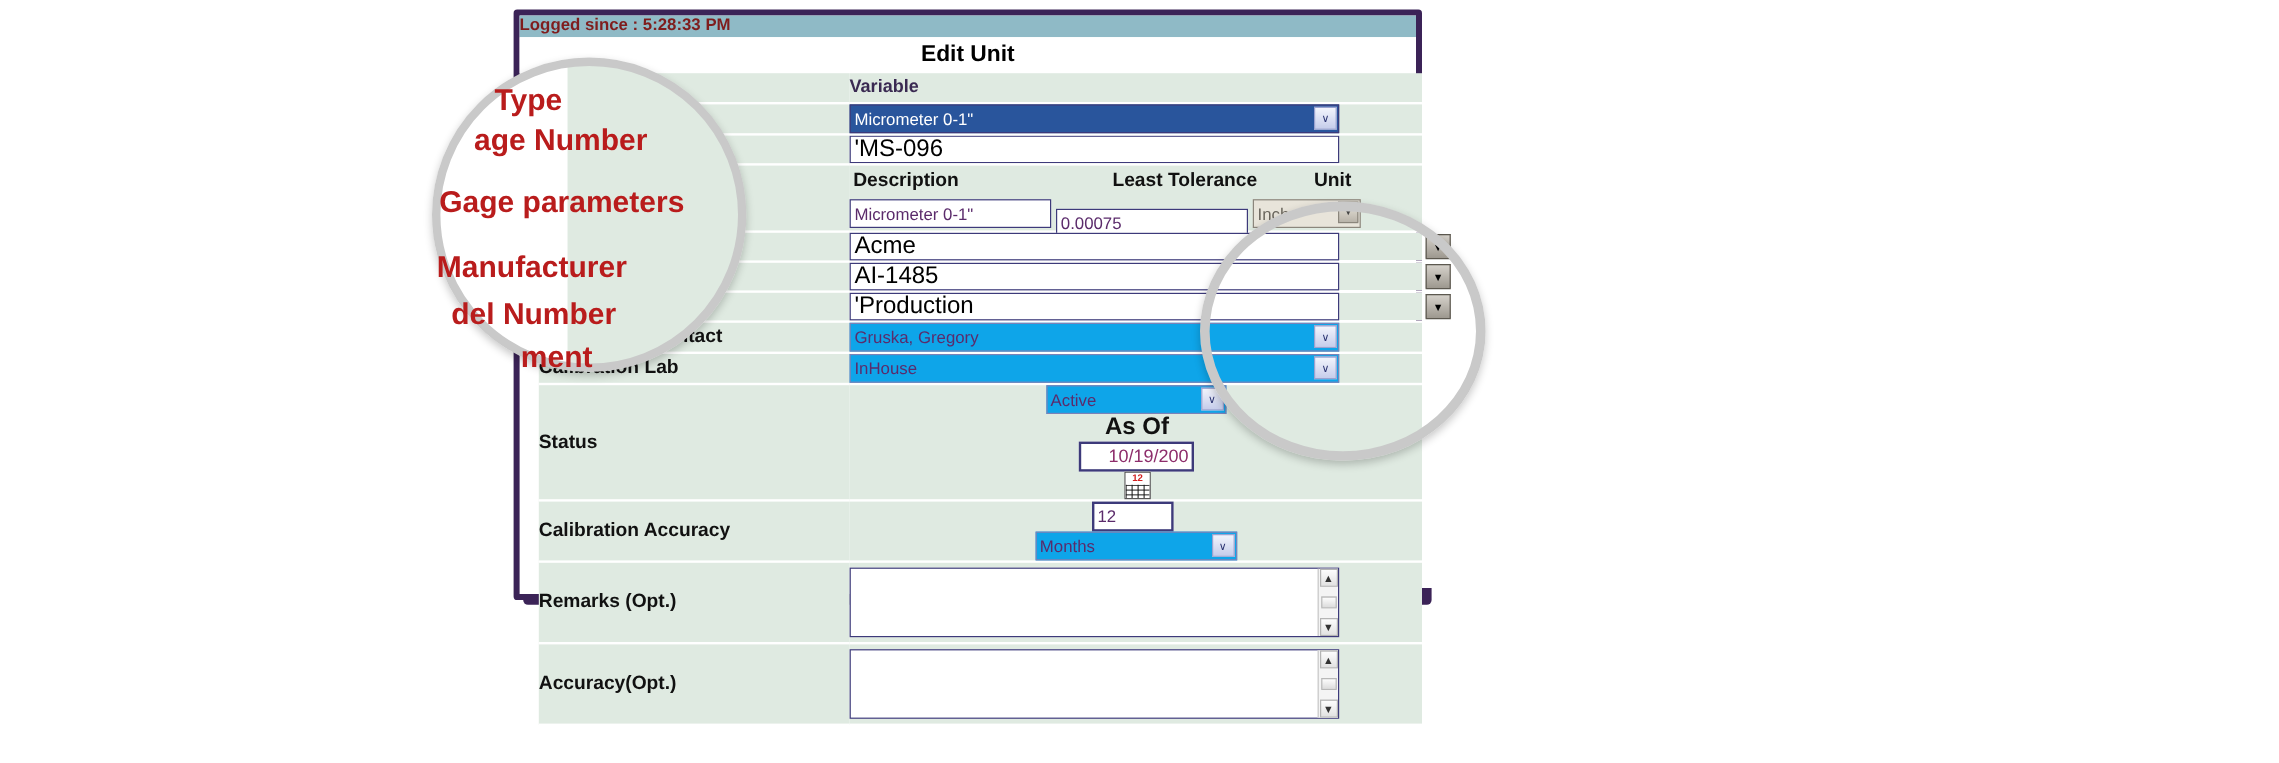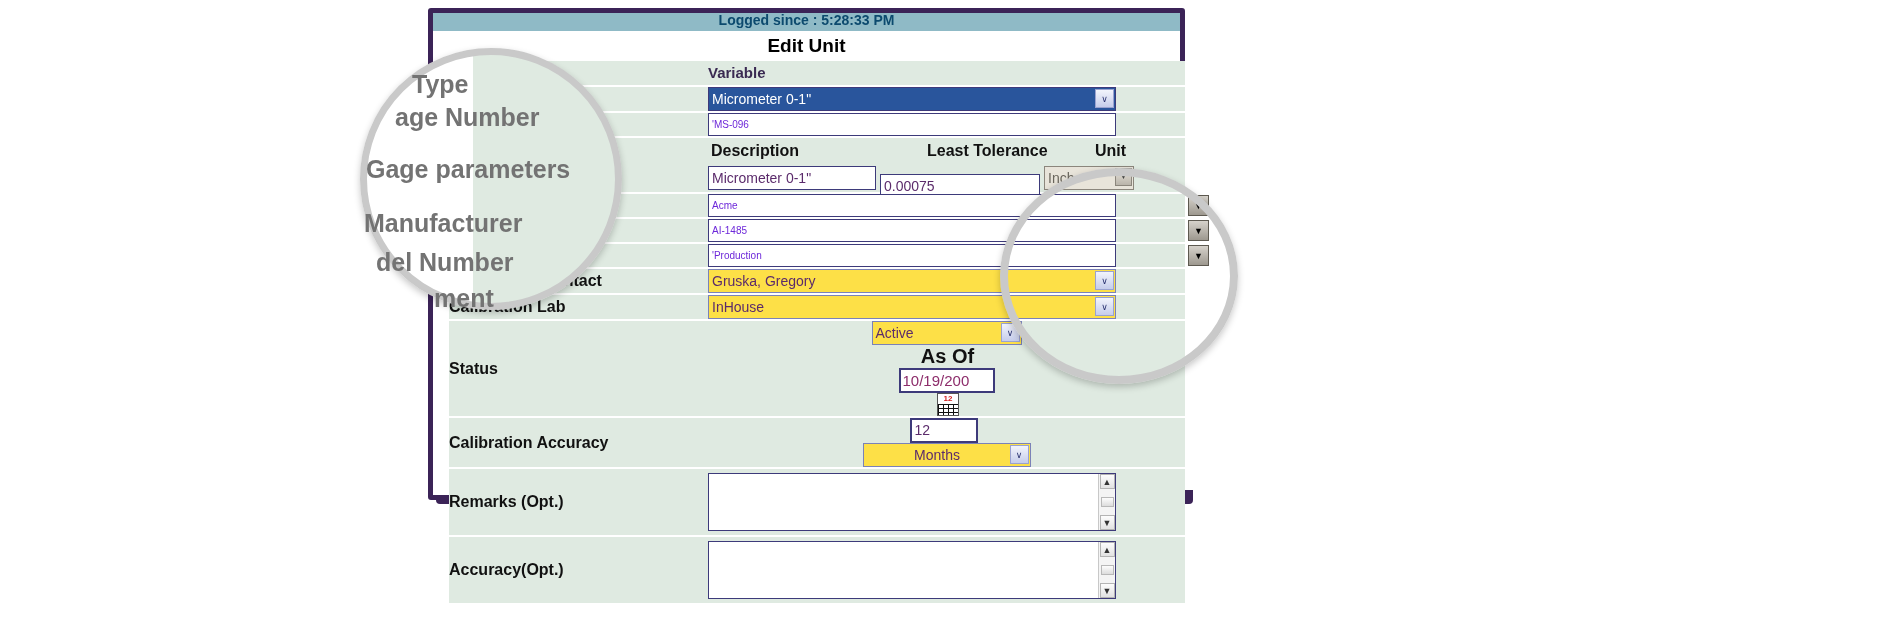--- a/index.html
+++ b/index.html
@@ -25,23 +25,22 @@
     position:absolute; left:436px; top:490px;
     width:757px; height:14px;
     background:#3b2357;
     border-radius:0 0 4px 4px;
   }
 
   
   #logged-bar{
     position:absolute; left:0; top:0; right:0; height:18px;
     background:#8fbac6;
-    color:#0c4a6e;
+    color:#7f1d1d;
     font-size:14px; font-weight:bold;
-    text-align:center;
     line-height:15px;
     overflow:hidden;
     white-space:nowrap;
   }
   #page-title{
     position:absolute; left:0; top:18px; right:0; height:30px;
     text-align:center;
     font-size:19px; font-weight:bold; color:#000;
     line-height:30px;
     background:#ffffff;
@@ -74,33 +73,33 @@
     background:#dfeae1;
   }
   tr.r-topinfo td { background:#dfeae1;font-weight:bold; }
 
   
   .txt{
     display:block;
     width:408px; height:23px;
     background:#ffffff;
     border:1.5px solid #3d3a7a;
-    color:#6d28d9;
-    font-size:10px;
+    color:#000000;
+    font-size:20px;
     font-family:"Liberation Sans", sans-serif;
     padding:1px 3px;
     line-height:19px;
     white-space:nowrap;
     overflow:hidden;
   }
   .sel{
     display:block;
     position:relative;
     width:408px; height:24px;
-    background:#fde047;
+    background:#0ea5e9;
     border:1.5px solid #7b82b8;
     color:#5b2b6b;
     font-size:14px;
     padding:1px 22px 1px 3px;
     line-height:20px;
     white-space:nowrap; overflow:hidden;
   }
   .sel .arrow{
     position:absolute; right:1px; top:1px;
     width:19px; height:19px;
@@ -169,21 +168,21 @@
   #status-sel{ width:150px; }
   #asof-label{
     font-weight:bold; font-size:20px; color:#111;
     margin:0 5px 0 7px;
   }
   #asof-date{
     width:96px; height:25px;
     background:#fff; border:2px solid #3d3a7a;
     color:#8d2d6b; font-size:15px;
     padding:1px 2px; line-height:20px;
-    white-space:nowrap; overflow:hidden;
+    white-space:nowrap; overflow:hidden;text-align:right;
   }
   #cal-icon{
     width:22px; height:23px; margin-left:3px;
     background:#ffffff;
     border:1px solid #555;
     position:relative; overflow:hidden;
     display:flex; flex-direction:column;
   }
   #cal-icon .cal-top{
     height:10px; display:flex; font-size:8px; font-weight:bold;
@@ -198,21 +197,21 @@
     background-size:5px 4px;
   }
 
   
   #freq-num{
     width:68px; height:25px; background:#fff;
     border:2px solid #3d3a7a; color:#5b2b6b;
     font-size:14px; padding:1px 3px; line-height:19px;
     margin-right:6px;
   }
-  #freq-unit{ width:168px;text-align:center; }
+  #freq-unit{ width:168px; }
 
   
   .area{
     position:relative;
     width:408px; height:58px;
     background:#ffffff;
     border:1.5px solid #3d3a7a;
   }
   .area .sbar{
     position:absolute; right:0; top:0; bottom:0; width:17px;
@@ -251,21 +250,21 @@
     border:8px solid #c9c9c9;
     box-shadow:0 3px 7px rgba(0,0,0,0.22);
   }
   
   .lens-mask{ position:absolute; background:#ffffff; pointer-events:none; }
 
   
   .mag-label{
     position:absolute;
     font-weight:bold;
-    color:#737373;
+    color:#b91c1c;
     white-space:nowrap;
     font-size:25px;
     z-index:6;
   }
 </style>
 </head>
 <body>
 
 <div id="window-shadow"></div>
 

